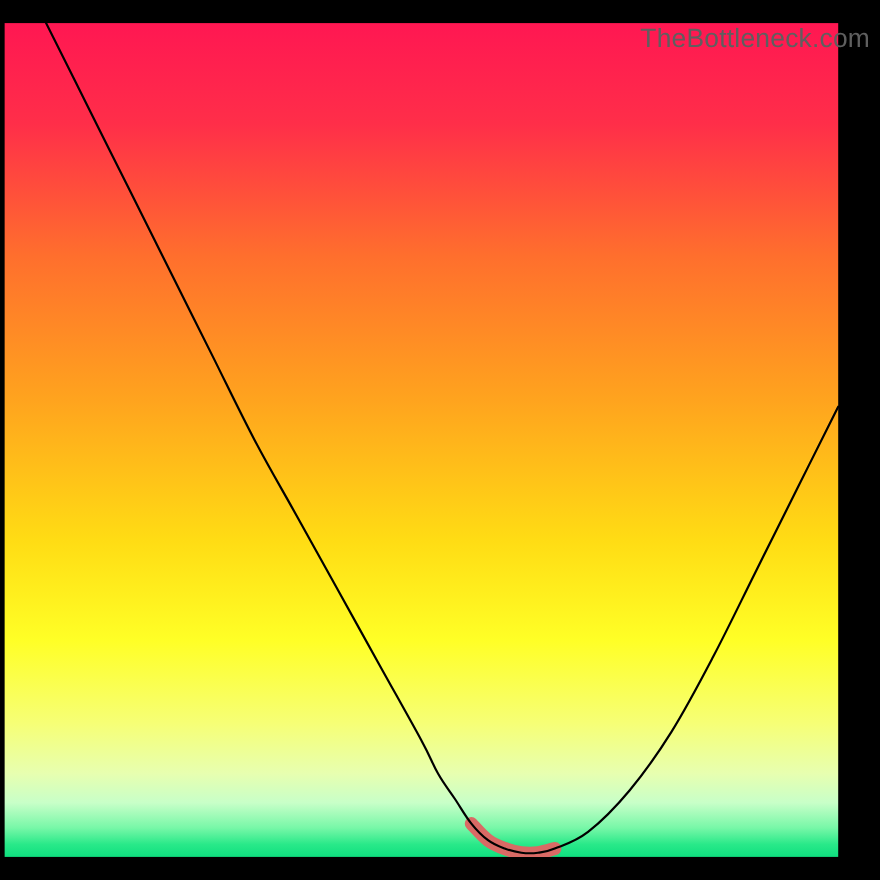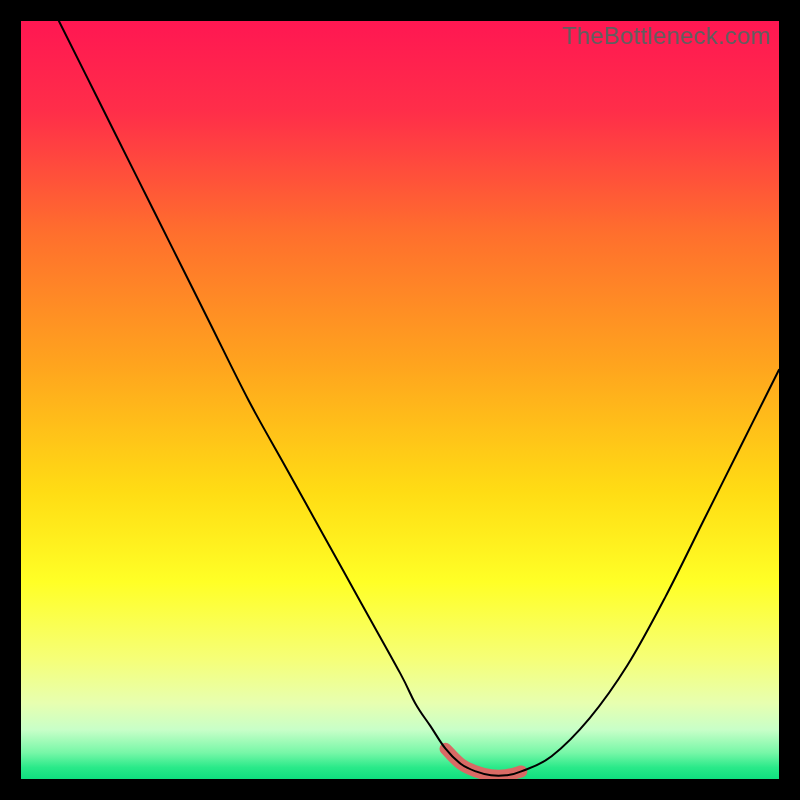--- a/index.html
+++ b/index.html
@@ -12,25 +12,26 @@
     font-family: Arial, Helvetica, sans-serif;
   }
   .stage {
     position: relative;
     width: 800px;
     height: 800px;
     background: #000;
   }
   .plot {
     position: absolute;
-    left: 21px;
+    left: 4px;
     top: 21px;
     width: 758px;
     height: 758px;
     overflow: hidden;
+    padding-left: 37px;
   }
   .gradient {
     position: absolute;
     left: 0;
     top: 0;
     width: 758px;
     height: 758px;
   }
   .watermark {
     position: absolute;

